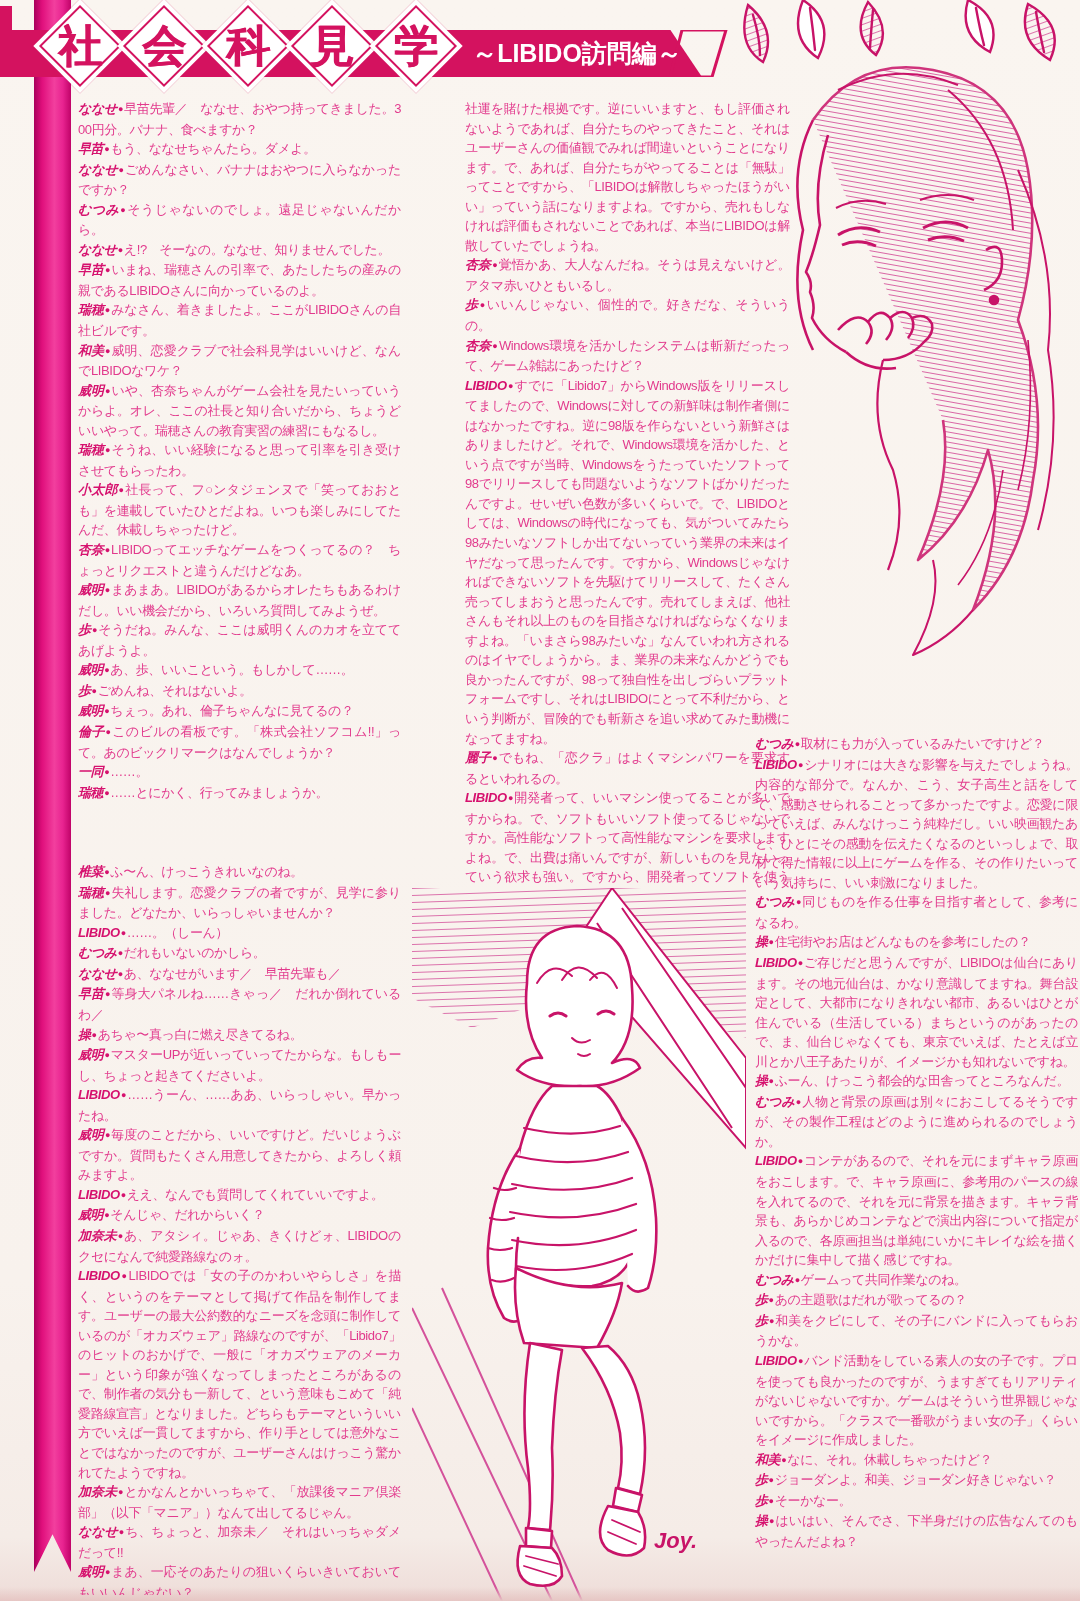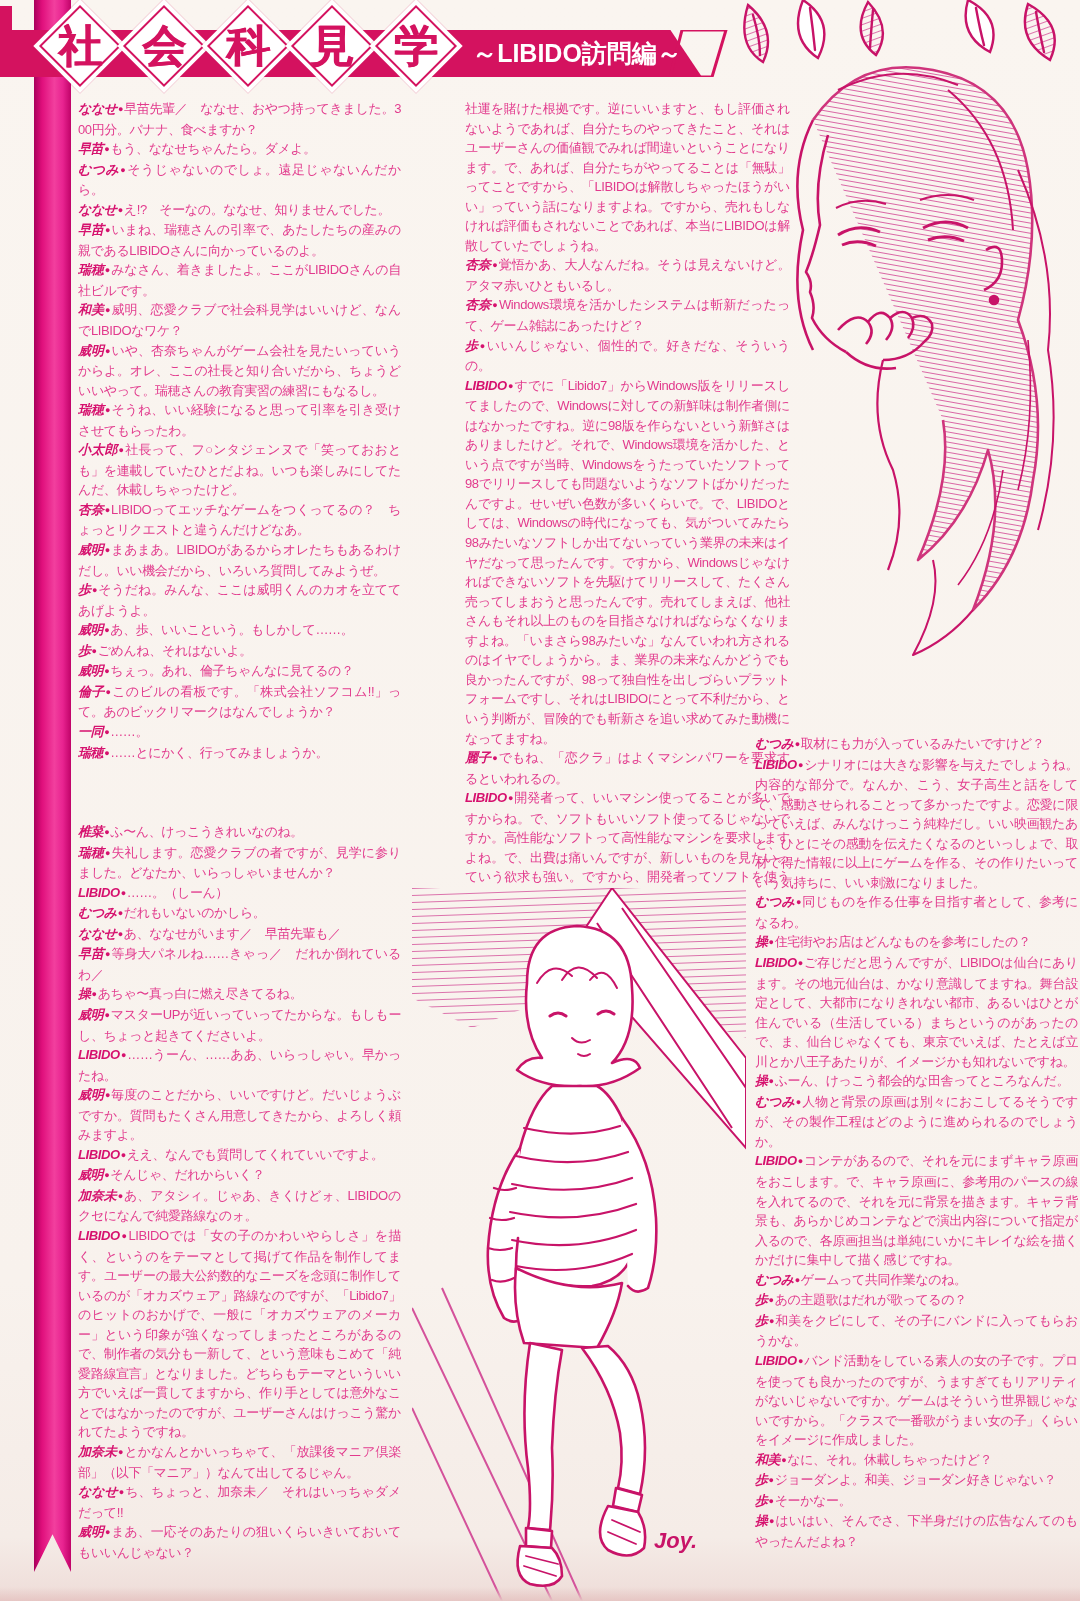--- a/index.html
+++ b/index.html
@@ -164,20 +164,21 @@
           <div class="diamond-char">学</div>
         </div>
       </div>
   </div>
 
   <div id="col1" class="column">
   <p class="line"><span class="speaker">ななせ</span><span class="bullet">●</span><span class="utterance">早苗先輩／　ななせ、おやつ持ってきました。300円分。バナナ、食べますか？</span></p>
 
   <p class="line"><span class="speaker">早苗</span><span class="bullet">●</span><span class="utterance">もう、ななせちゃんたら。ダメよ。</span></p>
 
+  <p class="line"><span class="speaker">ななせ</span><span class="bullet">●</span><span class="utterance">ごめんなさい、バナナはおやつに入らなかったですか？</span></p>
 
   <p class="line"><span class="speaker">むつみ</span><span class="bullet">●</span><span class="utterance">そうじゃないのでしょ。遠足じゃないんだから。</span></p>
 
   <p class="line"><span class="speaker">ななせ</span><span class="bullet">●</span><span class="utterance">え!?　そーなの。ななせ、知りませんでした。</span></p>
 
   <p class="line"><span class="speaker">早苗</span><span class="bullet">●</span><span class="utterance">いまね、瑞穂さんの引率で、あたしたちの産みの親であるLIBIDOさんに向かっているのよ。</span></p>
 
   <p class="line"><span class="speaker">瑞穂</span><span class="bullet">●</span><span class="utterance">みなさん、着きましたよ。ここがLIBIDOさんの自社ビルです。</span></p>
 
   <p class="line"><span class="speaker">和美</span><span class="bullet">●</span><span class="utterance">威明、恋愛クラブで社会科見学はいいけど、なんでLIBIDOなワケ？</span></p>
@@ -239,23 +240,23 @@
   <p class="line"><span class="speaker">ななせ</span><span class="bullet">●</span><span class="utterance">ち、ちょっと、加奈未／　それはいっちゃダメだって!!</span></p>
 
   <p class="line"><span class="speaker">威明</span><span class="bullet">●</span><span class="utterance">まあ、一応そのあたりの狙いくらいきいておいてもいいんじゃない？</span></p>
 
 </div>
   <div id="col2" class="column">
   <p class="line"><span class="utterance">社運を賭けた根拠です。逆にいいますと、もし評価されないようであれば、自分たちのやってきたこと、それはユーザーさんの価値観でみれば間違いということになります。で、あれば、自分たちがやってることは「無駄」ってことですから、「LIBIDOは解散しちゃったほうがいい」っていう話になりますよね。ですから、売れもしなければ評価もされないことであれば、本当にLIBIDOは解散していたでしょうね。</span></p>
 
   <p class="line"><span class="speaker">杏奈</span><span class="bullet">●</span><span class="utterance">覚悟かあ、大人なんだね。そうは見えないけど。アタマ赤いひともいるし。</span></p>
 
+  <p class="line"><span class="speaker">歩</span><span class="bullet">●</span><span class="utterance">いいんじゃない、個性的で。好きだな、そういうの。</span></p>
+
   <p class="line"><span class="speaker">杏奈</span><span class="bullet">●</span><span class="utterance">Windows環境を活かしたシステムは斬新だったって、ゲーム雑誌にあったけど？</span></p>
-
-  <p class="line"><span class="speaker">歩</span><span class="bullet">●</span><span class="utterance">いいんじゃない、個性的で。好きだな、そういうの。</span></p>
 
   <p class="line"><span class="speaker">LIBIDO</span><span class="bullet">●</span><span class="utterance">すでに「Libido7」からWindows版をリリースしてましたので、Windowsに対しての新鮮味は制作者側にはなかったですね。逆に98版を作らないという新鮮さはありましたけど。それで、Windows環境を活かした、という点ですが当時、Windowsをうたっていたソフトって98でリリースしても問題ないようなソフトばかりだったんですよ。せいぜい色数が多いくらいで。で、LIBIDOとしては、Windowsの時代になっても、気がついてみたら98みたいなソフトしか出てないっていう業界の未来はイヤだなって思ったんです。ですから、Windowsじゃなければできないソフトを先駆けてリリースして、たくさん売ってしまおうと思ったんです。売れてしまえば、他社さんもそれ以上のものを目指さなければならなくなりますよね。「いまさら98みたいな」なんていわれ方されるのはイヤでしょうから。ま、業界の未来なんかどうでも良かったんですが、98って独自性を出しづらいプラットフォームですし、それはLIBIDOにとって不利だから、という判断が、冒険的でも斬新さを追い求めてみた動機になってますね。</span></p>
 
   <p class="line"><span class="speaker">麗子</span><span class="bullet">●</span><span class="utterance">でもね、「恋クラ」はよくマシンパワーを要求するといわれるの。</span></p>
 
   <p class="line"><span class="speaker">LIBIDO</span><span class="bullet">●</span><span class="utterance">開発者って、いいマシン使ってることが多いですからね。で、ソフトもいいソフト使ってるじゃないですか。高性能なソフトって高性能なマシンを要求しますよね。で、出費は痛いんですが、新しいものを見たいっていう欲求も強い。ですから、開発者ってソフトを使うのに、マシンを買い替えるってことに慣れができちゃうんです。常識的なことっていいますか。別にマシンパワーを使わない慎ましいメーカーもあれば、マシンパワーばっかりを要求するソフトを出すメーカーもあってもいいんじゃないでしょうか。LIBIDOとしても、古いマシンをつかってるひとに「無理してでもLIBIDOのソフトを買え」とはいわないですよ。「新しい高性能のマシンはすごくいいよ」とはいいますけどね。</span></p>
 
 </div>
   <div id="col3" class="column">
   <p class="line"><span class="speaker">むつみ</span><span class="bullet">●</span><span class="utterance">取材にも力が入っているみたいですけど？</span></p>

